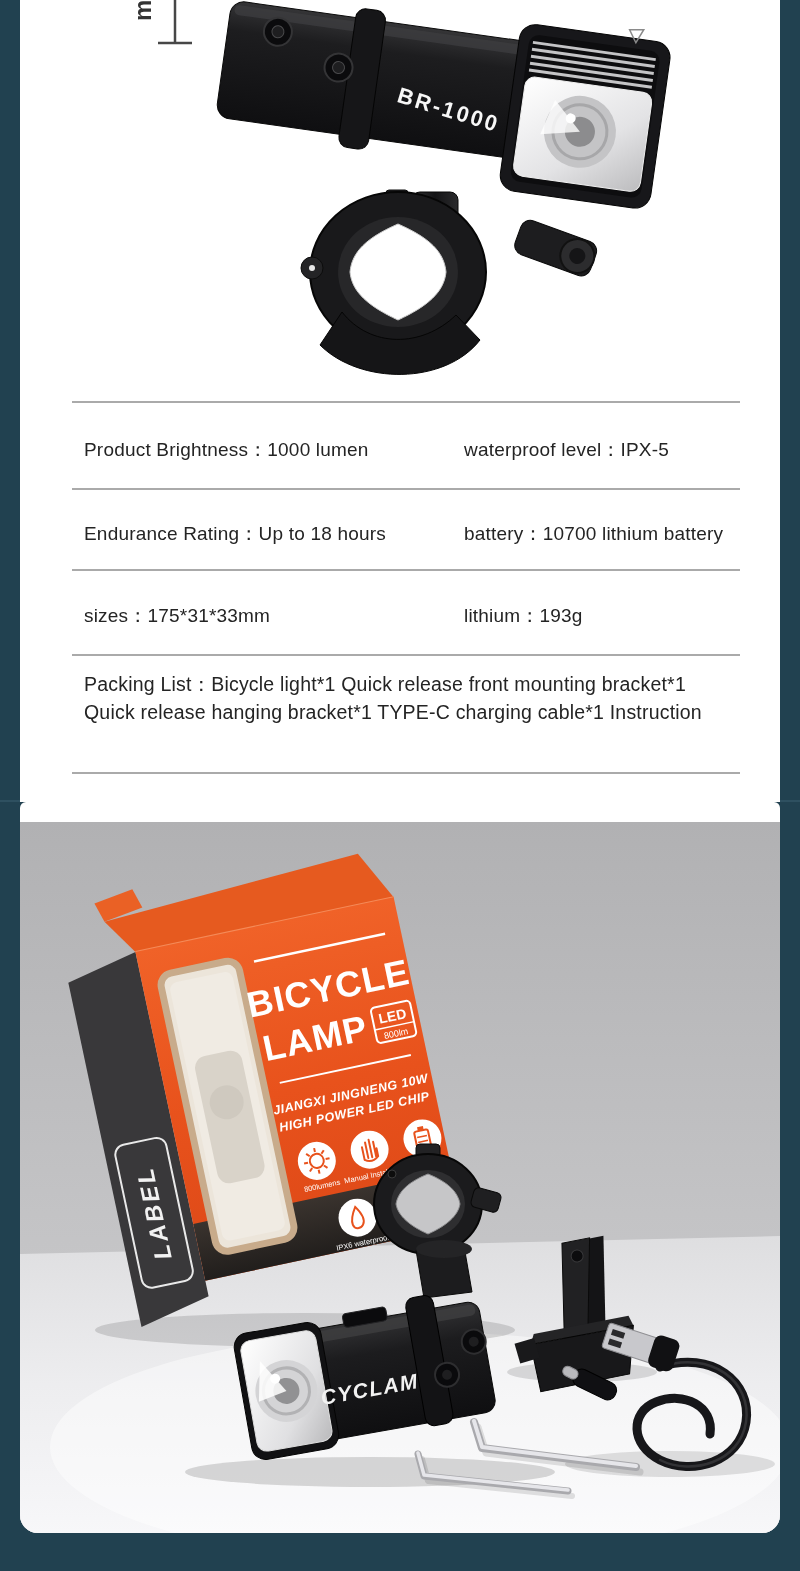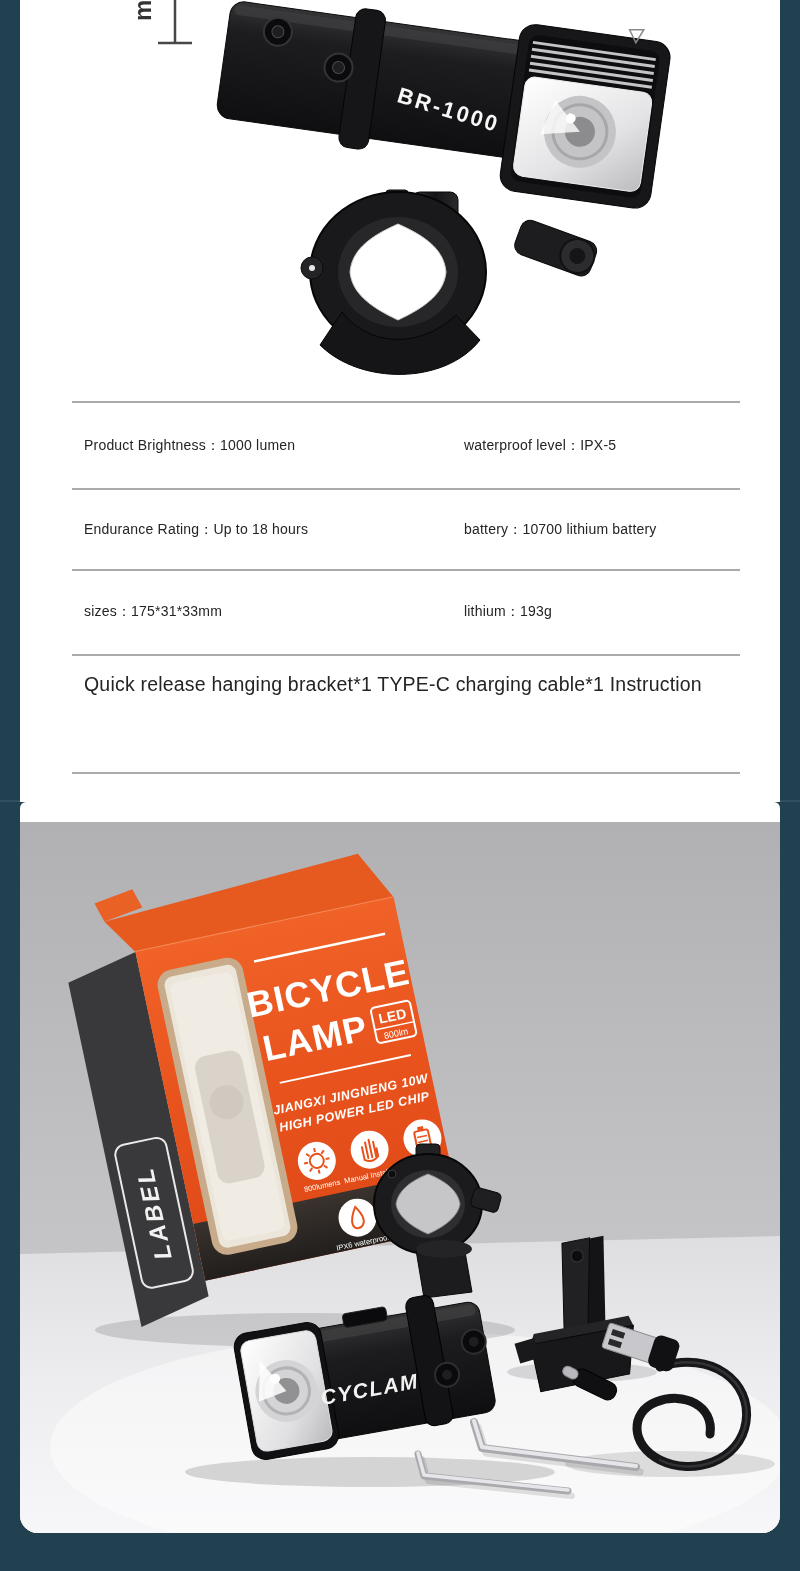--- a/index.html
+++ b/index.html
@@ -7,21 +7,21 @@
   .viewport{position:relative;width:800px;height:1571px;background:#214150;overflow:hidden;}
   .panel{position:absolute;left:20px;width:760px;background:#ffffff;}
   .panel-top{top:0;height:802px;}
   .panel-bottom{top:802px;height:731px;border-radius:6px 6px 18px 18px;overflow:hidden;}
   .photo-top{position:absolute;top:0;left:0;}
   .photo-bottom{position:absolute;top:20px;left:0;}
   .seam{position:absolute;width:20px;height:2px;background:#3a5d6e;opacity:.55;top:800px;}
   .seam.left{left:0;} .seam.right{right:0;}
   .spec-divider{position:absolute;left:52px;width:668px;height:2px;background:#9b9b9b;opacity:.85;}
   .spec-row{position:absolute;left:0;width:760px;}
-  .spec-cell{position:absolute;font-size:14px;color:#242424;letter-spacing:.2px;white-space:nowrap;}
+  .spec-cell{position:absolute;font-size:19px;color:#242424;letter-spacing:.2px;white-space:nowrap;}
   .spec-cell.left{left:64px;}
   .spec-cell.right{left:444px;}
   .packing{position:absolute;top:670px;left:64px;font-size:19.5px;color:#242424;line-height:28px;letter-spacing:.2px;}
   .packing div{white-space:nowrap;}
 </style>
 </head>
 <body>
 
 <div class="viewport">
 
@@ -119,20 +119,21 @@
       <div class="spec-row" style="top:521px">
         <span class="spec-cell left">Endurance Rating：Up to 18 hours</span>
         <span class="spec-cell right">battery：10700 lithium battery</span>
       </div>
       <div class="spec-row" style="top:603px">
         <span class="spec-cell left">sizes：175*31*33mm</span>
         <span class="spec-cell right">lithium：193g</span>
       </div>
 
       <div class="packing">
+        <div>Packing List：Bicycle light*1 Quick release front mounting bracket*1</div>
         <div>Quick release hanging bracket*1 TYPE-C charging cable*1 Instruction</div>
       </div>
     </div>
   </section>
 
   <div class="seam left"></div>
   <div class="seam right"></div>
 
   <section class="panel panel-bottom">
 

